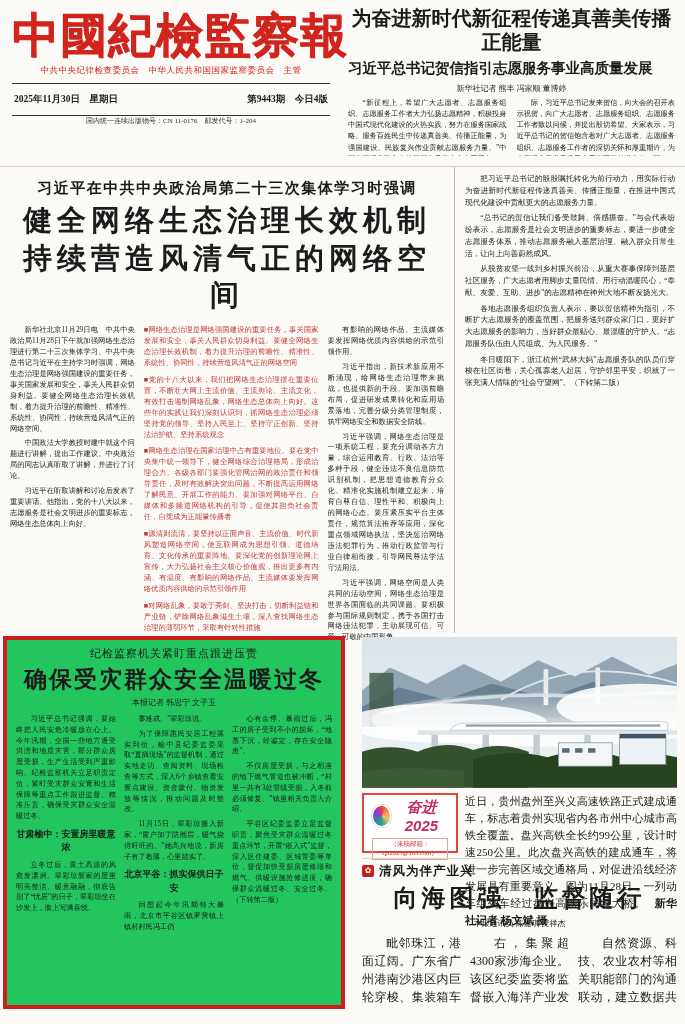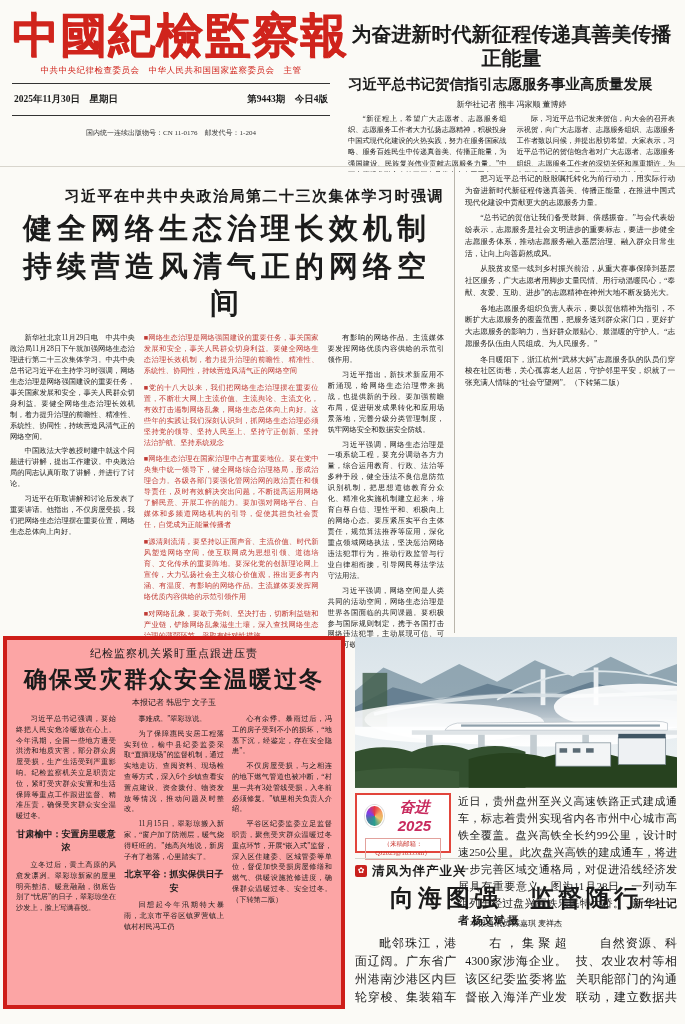--- a/index.html
+++ b/index.html
@@ -8,43 +8,43 @@
   p{margin:0 0 4px 0;text-indent:2em;}
   .no-indent{text-indent:0;}
   
   .top-band{display:flex;height:166px;}
   .masthead{width:342px;box-sizing:border-box;padding:10px 12px 0 12px;text-align:center;}
   .masthead-title{font-size:47px;font-weight:900;color:#d0241c;line-height:1.05;letter-spacing:1px;white-space:nowrap;
     font-family:"DejaVu Serif",serif;text-shadow:0.6px 0.6px 0 #d0241c;}
   .supervisor{color:#d0241c;font-size:8.5px;margin-top:6px;letter-spacing:0.5px;}
   .dateline{display:flex;justify-content:space-between;border-top:1.5px solid #333;border-bottom:1px solid #333;
     font-size:9.5px;padding:9px 2px;margin-top:6px;font-weight:bold;}
-  .pubcode{font-size:7px;margin-top:12px;color:#333;}
-  .top-story{flex:1;box-sizing:border-box;padding:22px 10px 0 6px;}
+  .pubcode{font-size:7px;margin-top:0;color:#333;}
+  .top-story{flex:1;box-sizing:border-box;padding:6px 10px 0 6px;}
   .top-headline{font-family:"Liberation Sans",sans-serif;font-size:20px;font-weight:900;text-align:center;line-height:1.2;}
   .top-subhead{font-family:"Liberation Sans",sans-serif;font-size:14.5px;font-weight:bold;margin-top:5px;}
   .top-byline{font-size:8px;text-align:center;margin:5px 0 4px 0;color:#222;}
   .intro-cols{display:flex;gap:10px;}
   .intro-col{flex:1;font-size:7.2px;line-height:1.55;text-align:justify;height:58px;overflow:hidden;}
   
   .mid-band{display:flex;height:466px;border-top:1px solid #d8d5cd;}
   .politburo{width:455px;box-sizing:border-box;padding:6px 10px 0 10px;border-right:1px solid #b9b5ab;}
-  .pol-kicker{font-size:15px;font-weight:bold;text-align:right;letter-spacing:1.5px;margin-top:14px;}
+  .pol-kicker{font-size:15px;font-weight:bold;text-align:center;letter-spacing:1.5px;margin-top:6px;}
   .pol-headline{font-family:"Liberation Sans",sans-serif;font-size:29px;font-weight:900;text-align:center;
     letter-spacing:5px;line-height:1.3;margin-top:4px;}
   .pol-body{display:flex;gap:9px;margin-top:10px;height:318px;overflow:hidden;}
   .pol-col{font-size:7.3px;line-height:1.5;text-align:justify;overflow:hidden;}
   .pol-col1{width:30%;}.pol-col2{width:42%;}.pol-col3{width:28%;}
   .bullet{color:#c03a34;text-indent:0;margin-bottom:6px;}
   .vol-col{flex:1;box-sizing:border-box;padding:6px 10px 0 10px;font-size:7.6px;line-height:1.55;
     text-align:justify;overflow:hidden;}
   
   .bottom-band{display:flex;height:376px;}
-  .disaster{width:342px;box-sizing:border-box;border:4px solid #ce1e19;margin:3px 0 0 3px;
-    padding:6px 9px;background:#fca5a5;}
+  .disaster{width:342px;box-sizing:border-box;border:4px solid #ce1e19;margin:3px 7px 0 3px;
+    padding:6px 9px;background:#22c55e;}
   .d-kicker{text-align:center;font-size:11px;letter-spacing:1px;}
   .d-headline{text-align:center;font-size:23px;font-weight:900;letter-spacing:2px;margin:3px 0 2px 0;}
   .d-byline{text-align:center;font-size:8px;margin-bottom:6px;}
   .d-cols{display:flex;gap:8px;height:288px;overflow:hidden;}
   .d-col{flex:1;font-size:7.2px;line-height:1.5;text-align:justify;overflow:hidden;}
   .d-subhead{font-family:"Liberation Sans",sans-serif;font-weight:bold;text-align:center;font-size:9px;
     margin:6px 0 5px 0;text-indent:0;}
   
   .right-bottom{flex:1;box-sizing:border-box;padding:4px 8px 0 10px;display:flex;flex-direction:column;}
   .photo-frame{height:168px;overflow:hidden;}
@@ -104,21 +104,21 @@
     <div class="politburo">
       <div class="pol-kicker">习近平在中共中央政治局第二十三次集体学习时强调</div>
       <div class="pol-headline">
         <div>健全网络生态治理长效机制</div>
         <div>持续营造风清气正的网络空间</div>
       </div>
       <div class="pol-body">
         <div class="pol-col pol-col1">
             <p class="">新华社北京11月29日电　中共中央政治局11月28日下午就加强网络生态治理进行第二十三次集体学习。中共中央总书记习近平在主持学习时强调，网络生态治理是网络强国建设的重要任务，事关国家发展和安全，事关人民群众切身利益。要健全网络生态治理长效机制，着力提升治理的前瞻性、精准性、系统性、协同性，持续营造风清气正的网络空间。</p>
             <p class="">中国政法大学教授时建中就这个问题进行讲解，提出工作建议。中央政治局的同志认真听取了讲解，并进行了讨论。</p>
-            <p class="">习近平在听取讲解和讨论后发表了重要讲话。他指出，不仅房屋受损，我们把网络生态治理摆在重要位置，网络生态总体向上向好。</p>
+            <p class="">习近平在听取讲解和讨论后发表了重要讲话。他指出，党的十八大以来，志愿服务是社会文明进步的重要标志，网络生态总体向上向好。</p>
           </div>
         <div class="pol-col pol-col2">
             <p class="bullet no-indent">■网络生态治理是网络强国建设的重要任务，事关国家发展和安全，事关人民群众切身利益。要健全网络生态治理长效机制，着力提升治理的前瞻性、精准性、系统性、协同性，持续营造风清气正的网络空间</p>
             <p class="bullet no-indent">■党的十八大以来，我们把网络生态治理摆在重要位置，不断壮大网上主流价值、主流舆论、主流文化，有效打击遏制网络乱象，网络生态总体向上向好。这些年的实践让我们深刻认识到，抓网络生态治理必须坚持党的领导、坚持人民至上、坚持守正创新、坚持法治护航、坚持系统观念</p>
             <p class="bullet no-indent">■网络生态治理在国家治理中占有重要地位。要在党中央集中统一领导下，健全网络综合治理格局，形成治理合力。各级各部门要强化管网治网的政治责任和领导责任，及时有效解决突出问题，不断提高运用网络了解民意、开展工作的能力。要加强对网络平台、自媒体和多频道网络机构的引导，促使其担负社会责任，自觉成为正能量传播者</p>
             <p class="bullet no-indent">■源清则流清，要坚持以正面声音、主流价值、时代新风塑造网络空间，使互联网成为思想引领、道德培育、文化传承的重要阵地。要深化党的创新理论网上宣传，大力弘扬社会主义核心价值观，推出更多有内涵、有温度、有影响的网络作品。主流媒体要发挥网络优质内容供给的示范引领作用</p>
             <p class="bullet no-indent">■对网络乱象，要敢于亮剑、坚决打击，切断利益链和产业链，铲除网络乱象滋生土壤，深入查找网络生态治理的薄弱环节，采取有针对性措施</p>
             <p class="bullet no-indent">■新技术新应用不断涌现，给网络生态治理带来挑战，也提供新的手段。要加强前瞻布局，促进研发成果转化和应用场景落地。要完善分级分类管理制度，筑牢网络安全和数据安全防线</p>
           </div>
         <div class="pol-col pol-col3">

